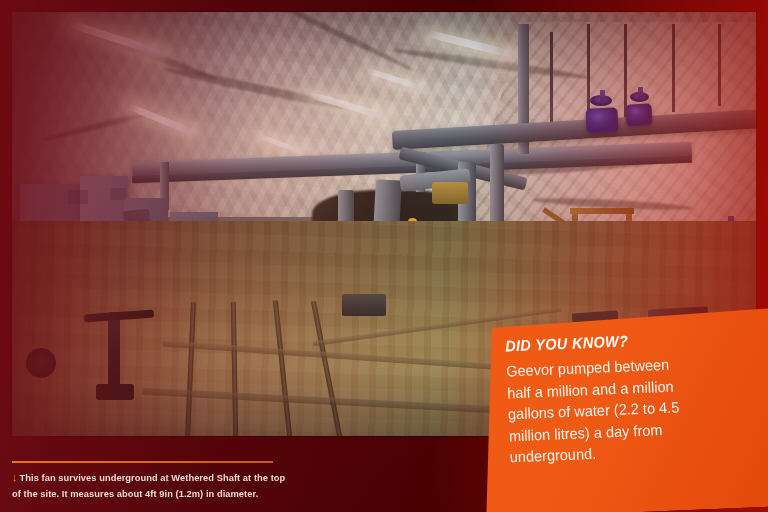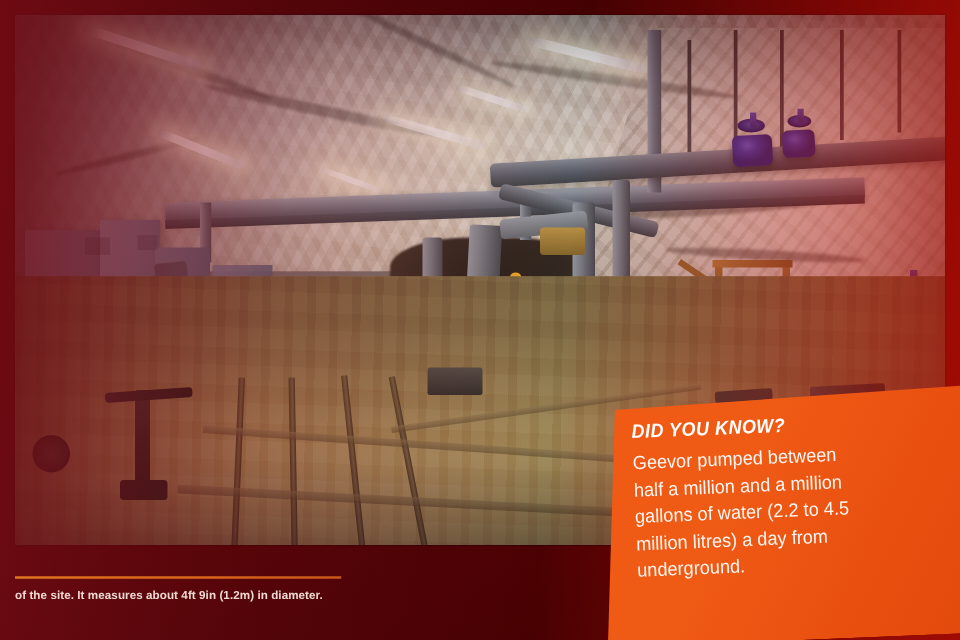--- a/index.html
+++ b/index.html
@@ -430,14 +430,15 @@
       <span>half a million and a million</span>
       <span>gallons of water (2.2 to 4.5</span>
       <span>million litres) a day from</span>
       <span>underground.</span>
     </div>
   </div>
 </div>
 
 <div id="caption-rule"></div>
 <div id="caption">
+  <span class="line"><span class="arrow">↓</span><span>This fan survives underground at Wethered Shaft at the top</span></span>
   <span class="line">of the site. It measures about 4ft 9in (1.2m) in diameter.</span>
 </div>
 
 </body></html>

